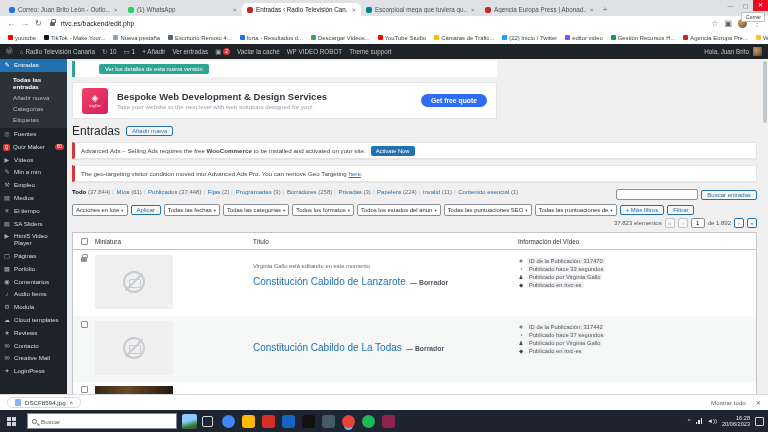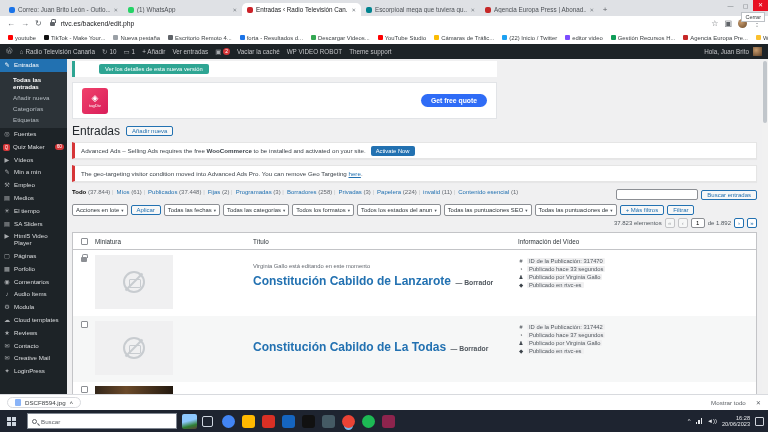--- a/index.html
+++ b/index.html
@@ -102,21 +102,21 @@
   .col-title{flex:1;min-width:0}
   .col-info{width:238px;flex:0 0 auto}
   .cb{width:7px;height:7px;border:1px solid #8c8f94;border-radius:1px;background:#fff}
   .trow{display:flex;align-items:flex-start;padding:5px 0;height:66px}
   .trow.alt{background:#f6f7f7}
   .thumb-ph{width:78px;height:54px;background:#f0f0f1;display:flex;align-items:center;justify-content:center}
   .cam{width:22px;height:22px;border:2px solid #c8ccd0;border-radius:50%;position:relative}
   .cam:before{content:'';position:absolute;left:4px;top:6px;width:10px;height:7px;border:1px solid #c8ccd0;border-radius:1px}
   .cam:after{content:'';position:absolute;left:-3px;top:8px;width:24px;height:2px;background:#c8ccd0;transform:rotate(-45deg)}
   .editing{font-size:5.8px;color:#646970;margin:8px 0 2px}
-  .post-title{font-size:12px;font-weight:bold;color:#2271b1;display:inline}
+  .post-title{font-size:10px;font-weight:normal;color:#2271b1;display:inline}
   .post-status{font-size:6.8px;font-weight:bold;color:#50575e;display:inline}
   .lockic{width:6px;height:5px;background:#8c8f94;border-radius:1px;position:relative;margin-top:2px}
   .lockic:before{content:'';position:absolute;top:-3px;left:1px;width:4px;height:3px;border:1px solid #8c8f94;border-bottom:none;border-radius:2px 2px 0 0}
   .info-list{display:flex;flex-direction:column;gap:2px;padding-top:3px;font-size:5.8px;color:#50575e}
   .info-item{display:flex;align-items:center;gap:3px}
   .info-item .iic{width:6px;text-align:center;color:#3c434a;font-size:5.5px}
   .info-item .val{background:#f0f0f1;padding:0 2px;border-radius:1px;white-space:nowrap}
   .trow3{display:flex;align-items:flex-start;padding:4px 0 0}
   .thumb-dark{width:78px;height:12px;background:linear-gradient(90deg,#33261a,#6b4a2a 40%,#23190f)}
 
@@ -374,20 +374,24 @@
 
   <div class="upd-notice narrow">
     <span class="btn-teal">Ver los detalles de esta nueva versión</span>
   </div>
 
   <div class="banner narrow">
     <span class="banner-logo">
       <span class="gl">◈</span>
       <span class="nm">tagDiv</span>
     </span>
+    <span>
+      <div class="banner-title">Bespoke Web Development &amp; Design Services</div>
+      <div class="banner-sub">Take your website to the next level with web solutions designed for you!</div>
+    </span>
     <span class="btn-cta">Get free quote</span>
   </div>
 
   <div class="title-row">
     <span class="page-title">Entradas</span>
     <span class="btn-outline">Añadir nueva</span>
   </div>
 
   <div class="notice">
     <span class="nowrap"><span>Advanced Ads – Selling Ads requires the free </span><b>WooCommerce</b><span> to be installed and activated on your site.</span></span>

